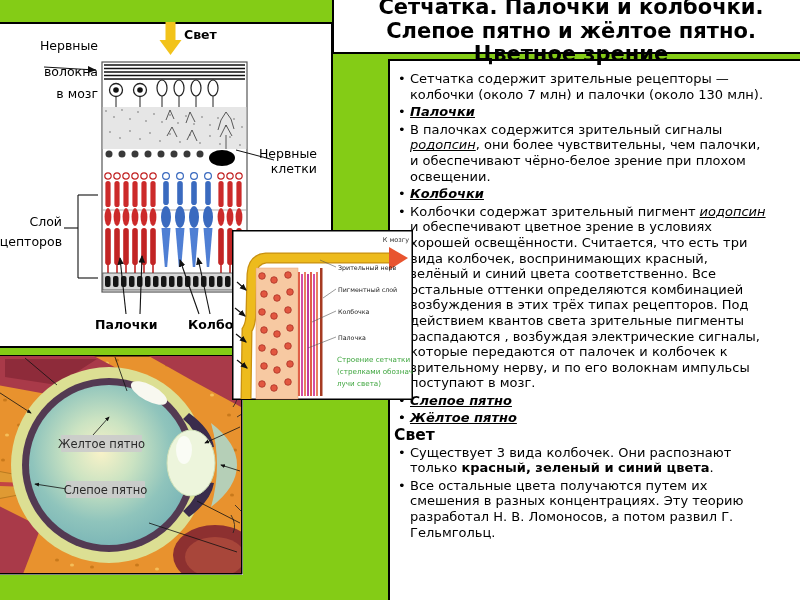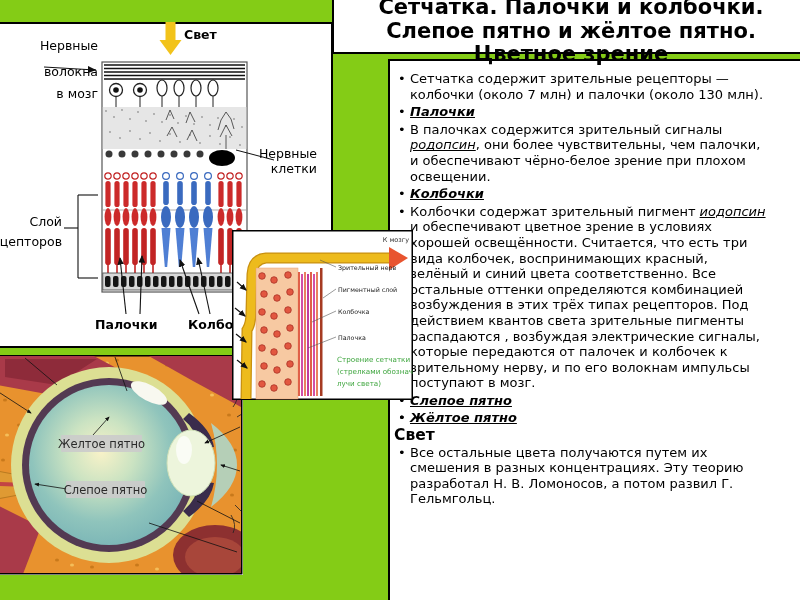--- a/index.html
+++ b/index.html
@@ -42,20 +42,21 @@
   <div class="panel">
     <div class="li"><span class="dot"></span><span class="t">Сетчатка содержит зрительные рецепторы — колбочки (около 7 млн) и палочки (около 130 млн).</span></div>
     <div class="li hdr"><span class="dot"></span><span class="t">Палочки</span></div>
     <div class="li"><span class="dot"></span><span class="t"><span>В палочках содержится зрительный сигналы </span><span class="u">родопсин</span><span>, они более чувствительны, чем палочки, и обеспечивают чёрно-белое зрение при плохом освещении.</span></span></div>
     <div class="li hdr"><span class="dot"></span><span class="t">Колбочки</span></div>
     <div class="li"><span class="dot"></span><span class="t"><span>Колбочки  содержат зрительный пигмент </span><span class="u">иодопсин</span><span> и обеспечивают цветное зрение в условиях хорошей освещённости. Считается, что есть три вида колбочек, воспринимающих красный, зелёный и синий цвета соответственно. Все остальные оттенки определяются комбинацией возбуждения в этих трёх типах рецепторов. Под действием квантов света зрительные пигменты распадаются , возбуждая электрические сигналы, которые передаются от палочек и колбочек к зрительному нерву, и по его волокнам импульсы поступают в мозг.</span></span></div>
     <div class="li hdr"><span class="dot"></span><span class="t">Слепое пятно</span></div>
     <div class="li"><span class="dot"></span></div>
     <div class="li hdr"><span class="dot"></span><span class="t">Жёлтое пятно</span></div>
     <div class="subhead">Свет</div>
+    <div class="li"><span class="dot"></span><span class="t"><span>Существует 3 вида колбочек. Они распознают только </span><span class="b">красный, зеленый и синий цвета</span><span>.</span></span></div>
     <div class="li"><span class="dot"></span><span class="t">Все остальные цвета получаются путем их смешения в разных концентрациях. Эту теорию разработал Н. В. Ломоносов, а потом развил Г. Гельмгольц.</span></div>
   </div>
 
   <svg class="fig" style="left:-6px;top:22px;z-index:2;" width="339" height="326" viewBox="0 0 339 326">
     <defs>
       <marker id="ah" markerWidth="8" markerHeight="8" refX="6" refY="3" orient="auto">
         <path d="M0,0 L7,3 L0,6 Z" fill="#111"></path>
       </marker>
       <g id="rod">
         <circle cx="0" cy="4" r="3.2" fill="#fff" stroke="#c22424" stroke-width="1.2"></circle>

